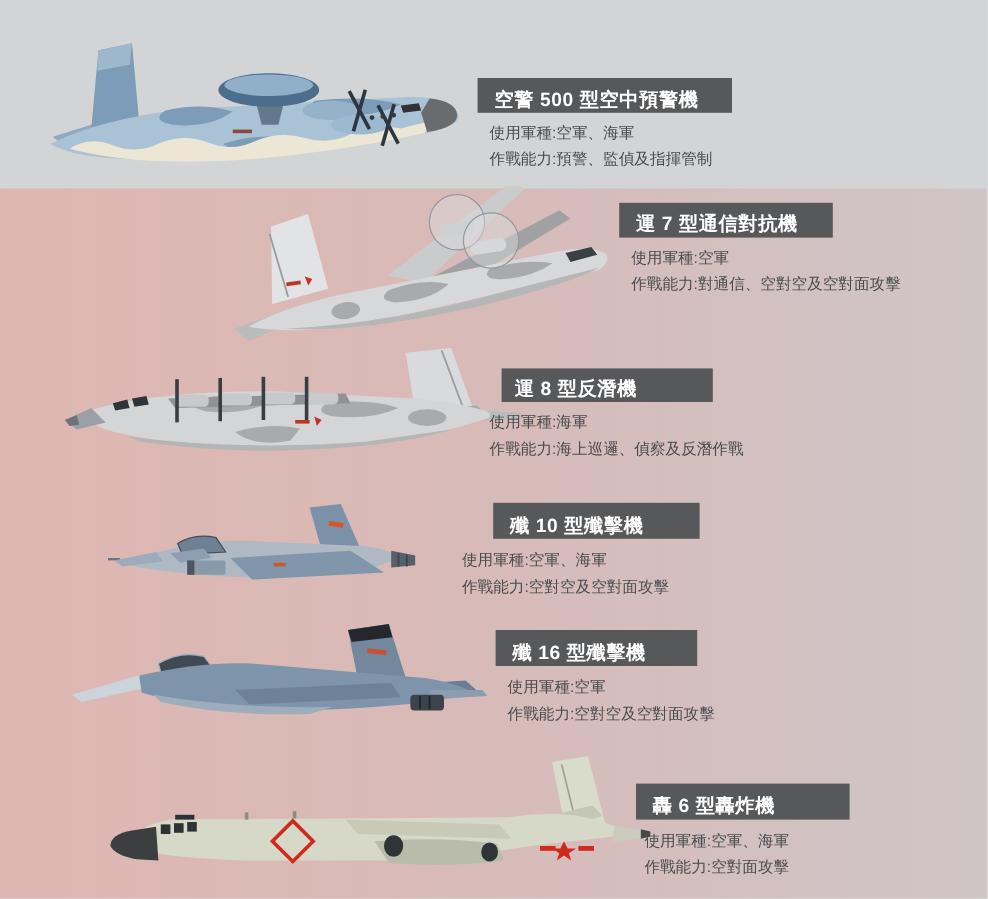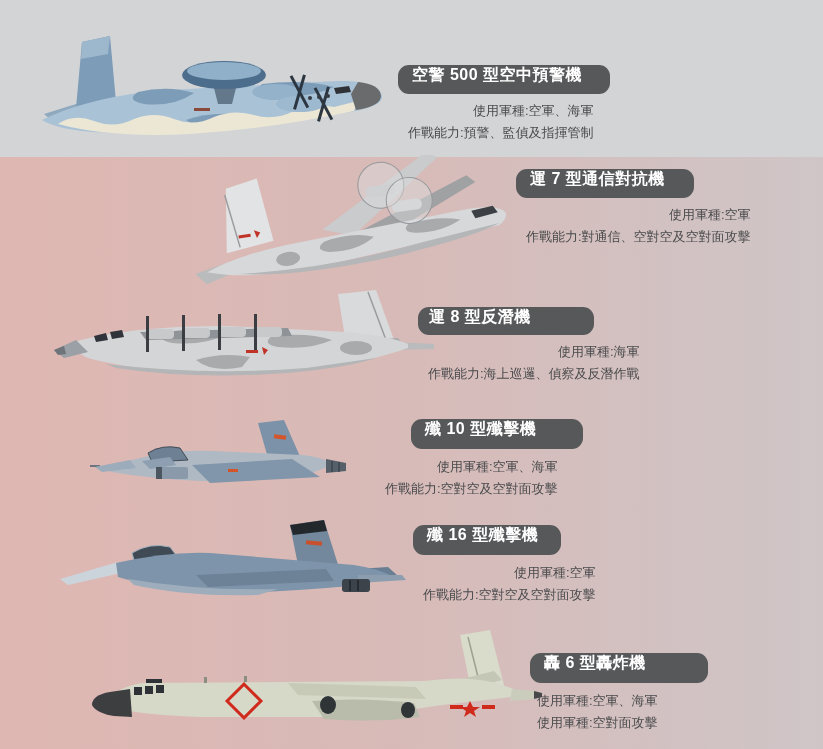--- a/index.html
+++ b/index.html
@@ -5,41 +5,41 @@
   html,body{margin:0;padding:0;}
   body{
     width:823px;height:749px;position:relative;overflow:hidden;
     font-family:"Liberation Sans","DejaVu Sans",sans-serif;
     background:linear-gradient(90deg,#dfb7b2 0%,#d8bab7 45%,#cfc5c7 100%);
   }
   .bg-top{position:absolute;left:0;top:0;width:823px;height:157px;background:#d2d4d6;}
   .art{position:absolute;}
   .tbox{
     position:absolute;background:#57585a;color:#ffffff;font-weight:bold;
-    font-size:16px;display:flex;align-items:flex-start;padding:0 0 0 14px;
-    box-sizing:border-box;letter-spacing:.5px;border-radius:11px;
+    font-size:16px;display:flex;align-items:flex-end;padding:0 0 0 14px;
+    box-sizing:border-box;letter-spacing:.5px;
   }
-  .tdetails{position:absolute;color:#4a4b4d;font-size:13px;line-height:21.5px;text-align:right;}
+  .tdetails{position:absolute;color:#4a4b4d;font-size:13px;line-height:21.5px;}
   .tdetails p{margin:0;}
   
   .a1{left:18px;top:2px;width:382px;height:162px;}
   .a2{left:172px;top:155px;width:362px;height:142px;}
   .a3{left:46px;top:284px;width:392px;height:122px;}
   .a4{left:90px;top:419px;width:262px;height:92px;}
   .a5{left:58px;top:517px;width:350px;height:106px;}
   .a6{left:84px;top:625px;width:460px;height:124px;}
   .h1{left:398px;top:65px;width:212px;height:29px;}
   .h2{left:516px;top:169px;width:178px;height:29px;}
   .h3{left:418px;top:307px;width:176px;height:28px;padding-left:11px;}
   .h4{left:375px;top:419px;width:172px;height:30px;margin-left:36px;}
-  .h5{left:413px;top:525px;width:148px;height:30px;}
+  .h5{left:413px;top:525px;width:168px;height:30px;}
   .h6{left:530px;top:653px;width:178px;height:30px;}
   .d1{left:408px;top:100px;}
   .d2{left:526px;top:204px;}
-  .d3{left:428px;top:341px;}
+  .d3{left:408px;top:341px;}
   .d4{left:385px;top:456px;}
   .d5{left:423px;top:562px;}
   .d6{left:537px;top:690px;}
 </style>
 </head>
 <body>
 
 <div class="bg-top"></div>
 
 <svg class="art a1" viewBox="0 0 382 162">
@@ -273,14 +273,14 @@
 <div class="tdetails d5">
   <p>使用軍種:空軍</p>
   <p>作戰能力:空對空及空對面攻擊</p>
 </div>
 
 <div class="tbox h6">
     <span>轟 6 型轟炸機</span>
   </div>
 <div class="tdetails d6">
   <p>使用軍種:空軍、海軍</p>
-  <p>使用軍種:空對面攻擊</p>
+  <p>作戰能力:空對面攻擊</p>
 </div>
 
 </body></html>

